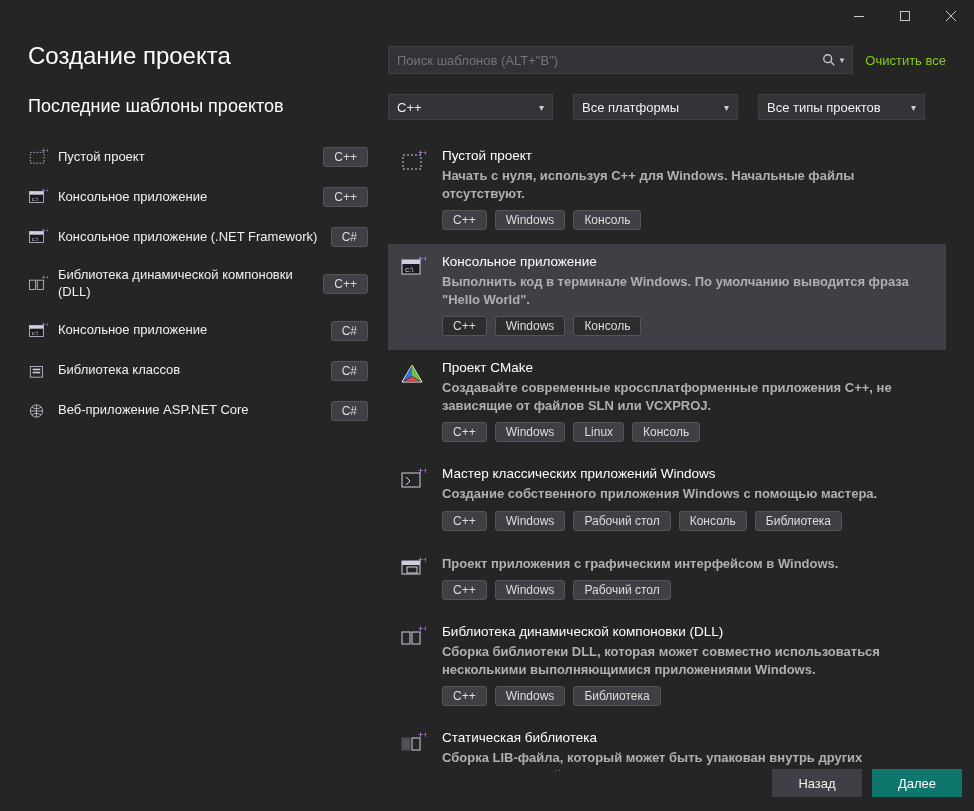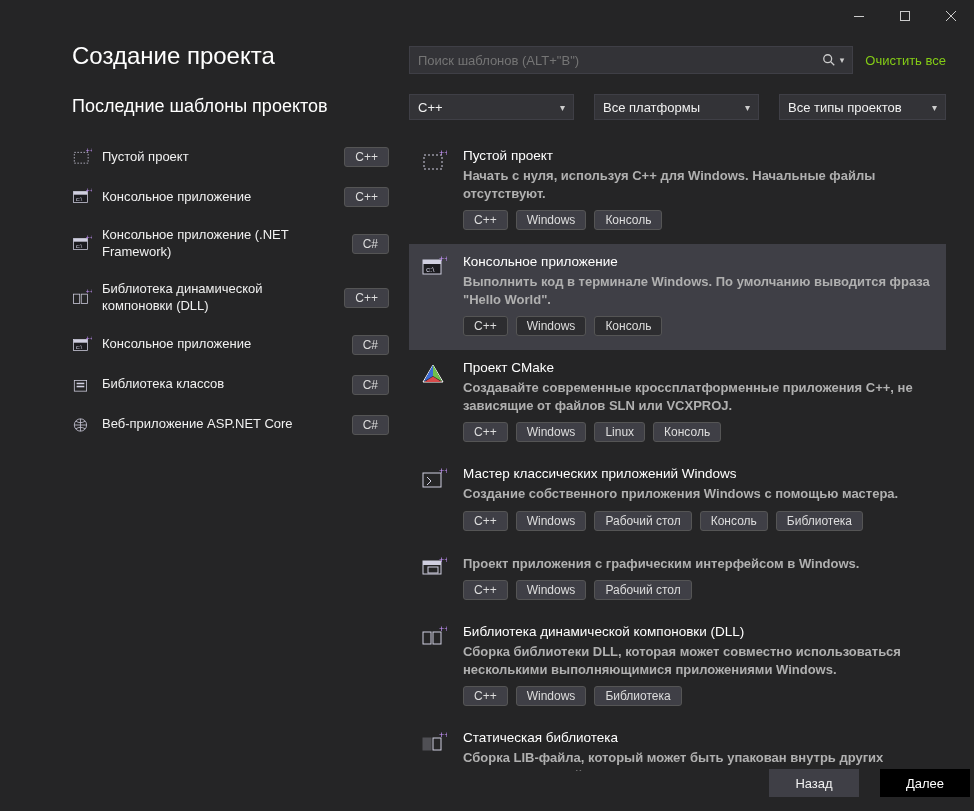--- a/index.html
+++ b/index.html
@@ -25,21 +25,20 @@
   display: flex;
   align-items: center;
   justify-content: center;
   color: #ccc;
   cursor: pointer;
 }
 .main {
   display: flex;
   padding: 0 28px;
   height: calc(100% - 72px);
-  margin-left: 44px;
 }
 .left {
   width: 360px;
   padding-right: 20px;
 }
 .right {
   flex: 1;
   display: flex;
   flex-direction: column;
 }
@@ -182,35 +181,35 @@
 }
 .footer {
   position: absolute;
   bottom: 0;
   left: 0;
   right: 0;
   height: 56px;
   display: flex;
   justify-content: flex-end;
   align-items: center;
-  padding: 0 4px;
-  gap: 21px;
+  padding: 0 12px;
+  gap: 10px;
 }
 .btn {
   min-width: 90px;
   height: 28px;
   display: flex;
   align-items: center;
   justify-content: center;
   font-size: 13px;
   cursor: pointer;
   border: 1px solid transparent;
 }
 .btn-secondary { background: #3f3f46; color: #f1f1f1; }
-.btn-primary { background: #000000; color: #fff; }
+.btn-primary { background: #0f766e; color: #fff; }
 svg { display: block; }
 </style>
 </head>
 <body>
 
 <div class="titlebar">
   <div class="win-btn">
     <svg width="10" height="1" viewBox="0 0 10 1">
         <rect width="10" height="1" fill="#ccc"></rect>
       </svg>

